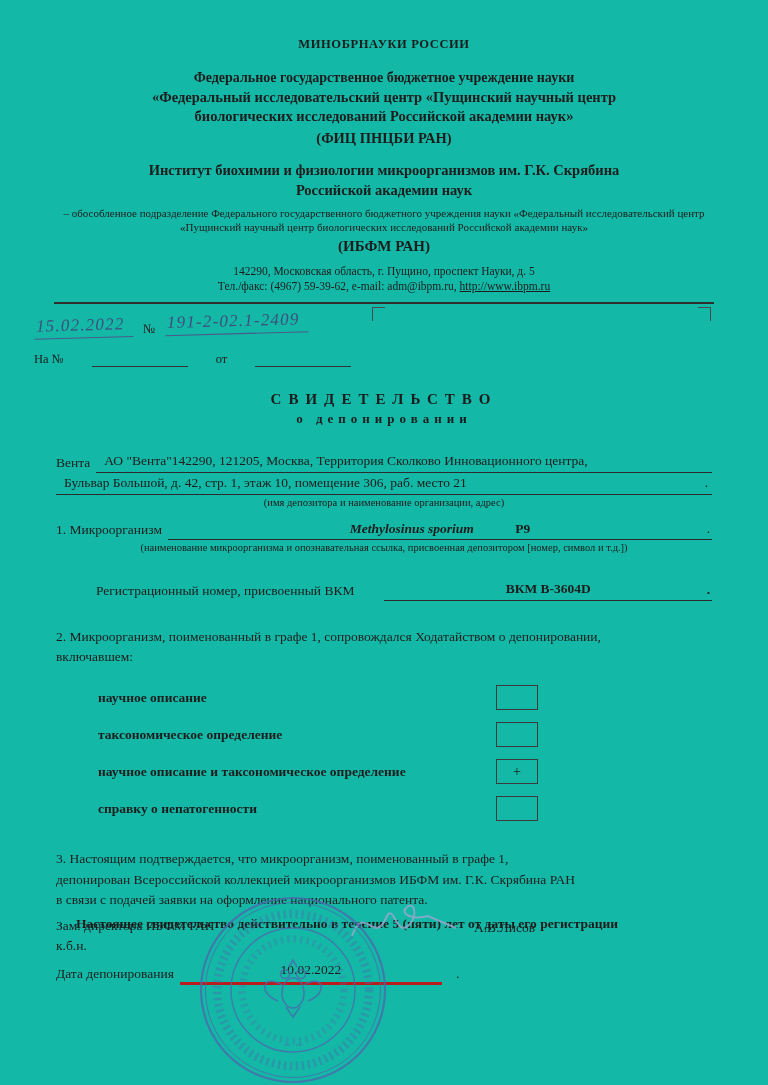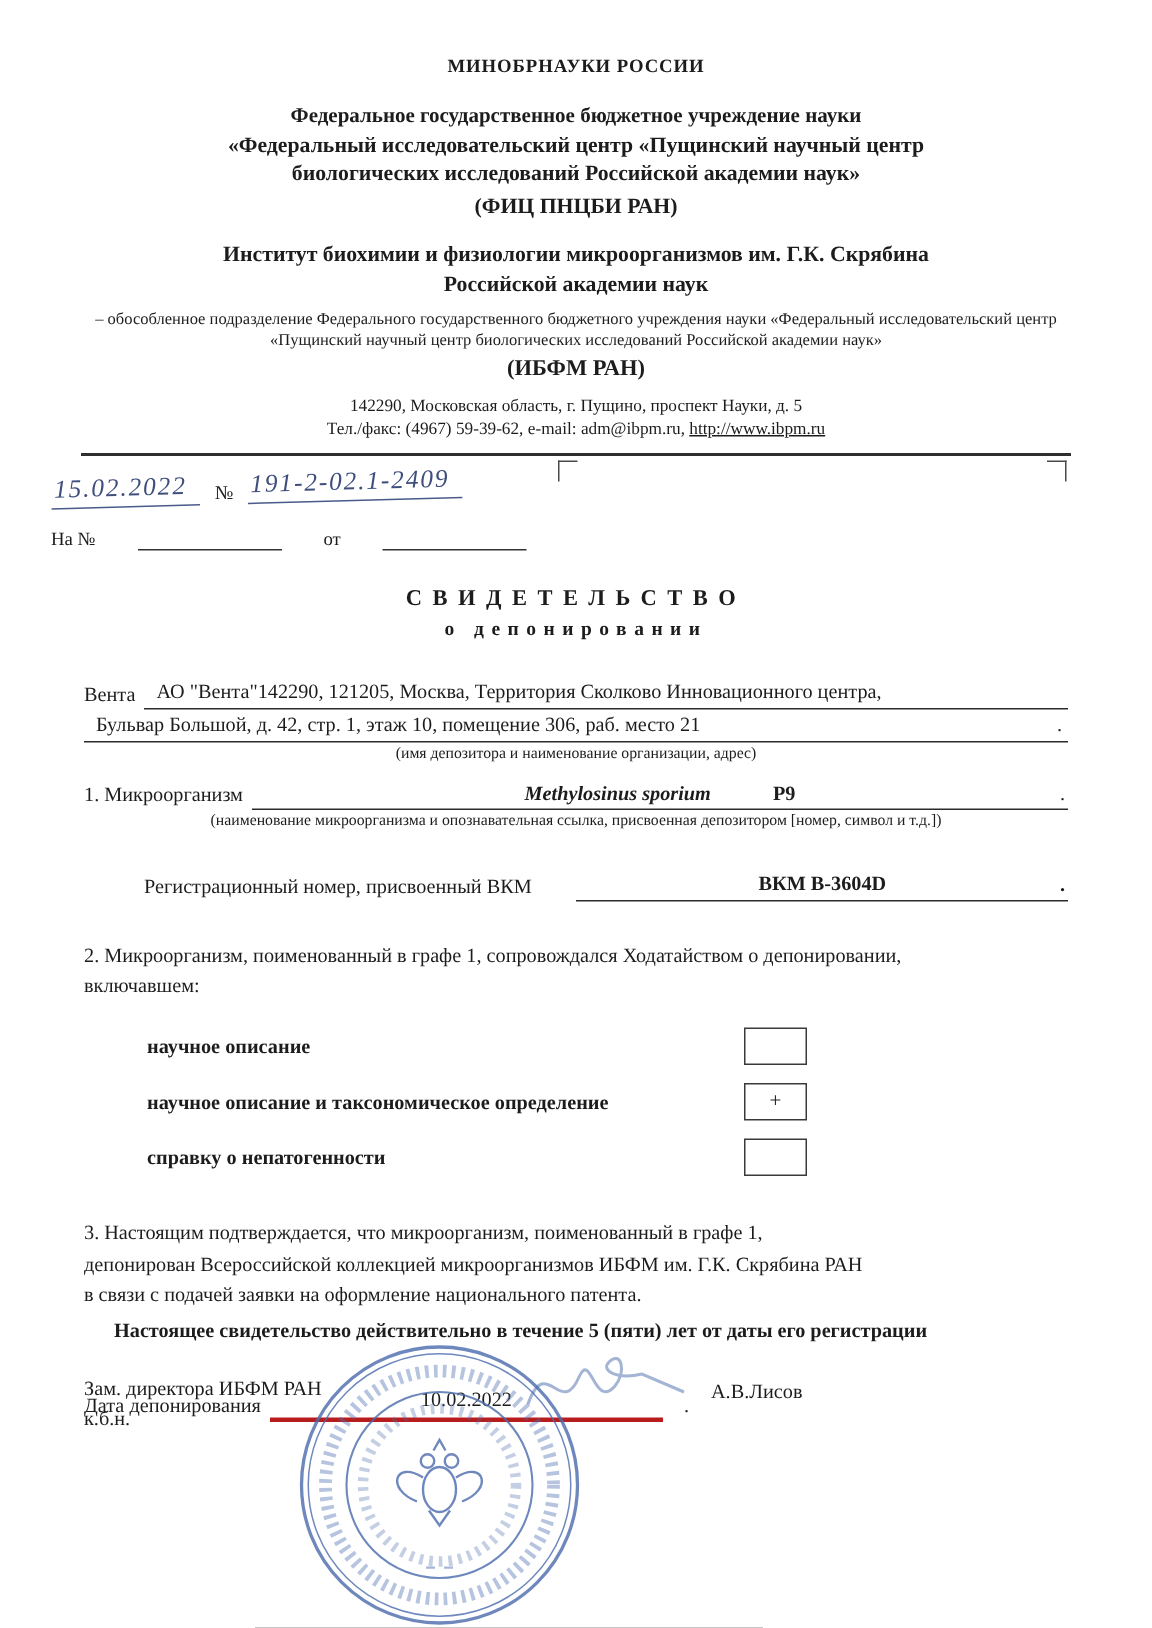--- a/index.html
+++ b/index.html
@@ -1,20 +1,20 @@
 <!DOCTYPE html>
 <html><head>
 <meta charset="utf-8">
 <style>
   html,body{margin:0;padding:0;background:#9a9a9a;}
   .page{
     position:relative;
     width:768px;height:1085px;
     margin:0 auto;
-    background:#ffffff;
+    background:#14b8a6;
     font-family:"Liberation Serif", serif;
     color:#1c1c1c;
     overflow:hidden;
   }
   
   .letterhead{text-align:center;padding-top:36px;line-height:1.35;}
   .ministry{font-size:12.5px;font-weight:bold;letter-spacing:.6px;}
   .org-type{font-size:14px;font-weight:bold;margin-top:16px;}
   .org-name{font-size:14.5px;font-weight:bold;}
   .org-abbr{font-size:14.5px;font-weight:bold;margin-top:2px;}
@@ -147,20 +147,24 @@
       <div>2. Микроорганизм,  поименованный  в графе 1,  сопровождался Ходатайством о депонировании,</div>
       <div>включавшем:</div>
     </div>
 
     <div class="cb-section">
       <div class="cb-row">
         <span class="cb-label">научное описание</span>
         <span class="cb-box"></span>
       </div>
       <div class="cb-row">
+        <span class="cb-label">таксономическое определение</span>
+        <span class="cb-box"></span>
+      </div>
+      <div class="cb-row">
         <span class="cb-label">научное описание и таксономическое определение</span>
         <span class="cb-box">+</span>
       </div>
       <div class="cb-row">
         <span class="cb-label">справку о непатогенности</span>
         <span class="cb-box"></span>
       </div>
     </div>
 
     <div class="clause3">

